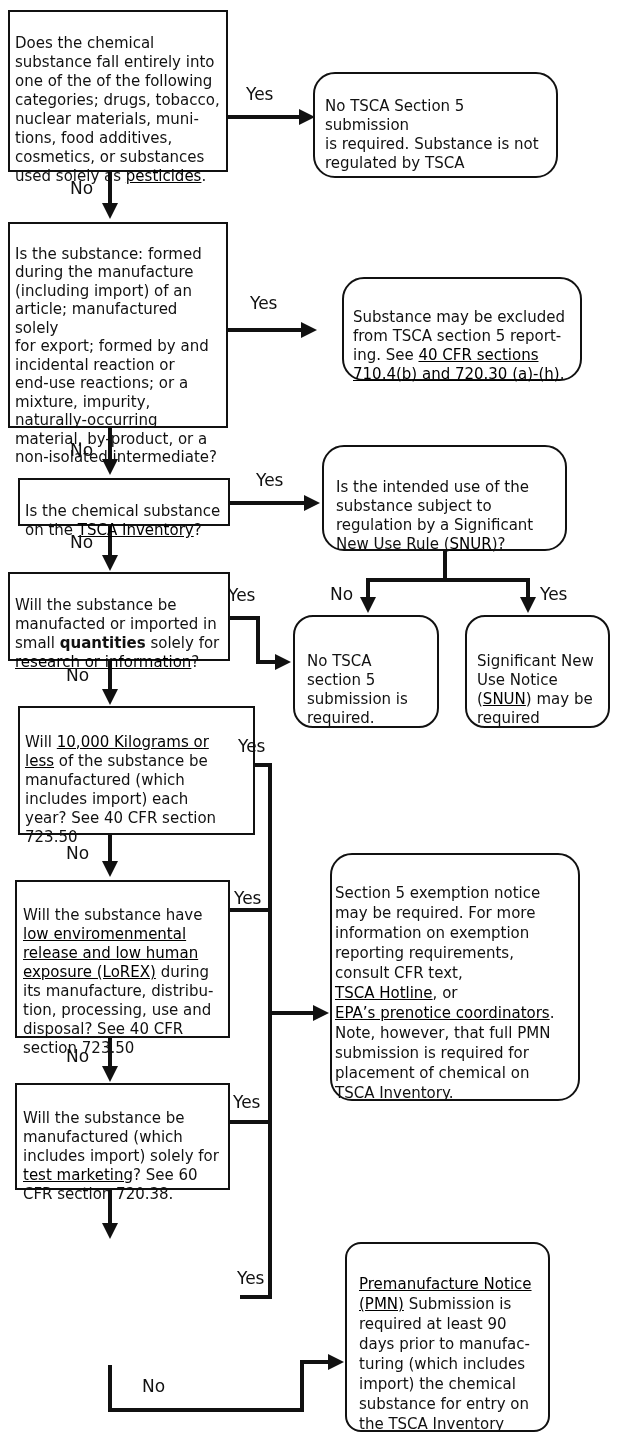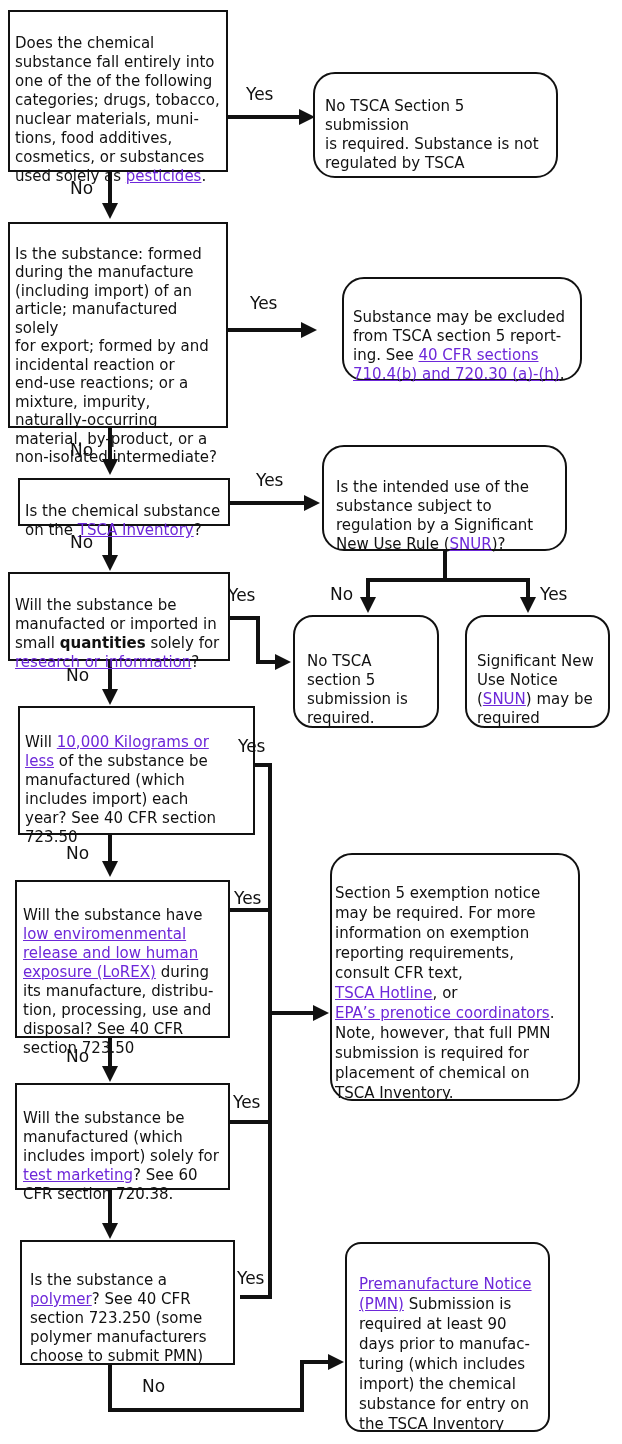--- a/index.html
+++ b/index.html
@@ -3,21 +3,21 @@
 <meta charset="utf-8">
 <style>
   html,body{margin:0;padding:0;background:#fff;}
   .stage{position:relative;width:622px;height:1444px;background:#fff;overflow:hidden;
          font-family:"DejaVu Sans","Liberation Sans",sans-serif;color:#111;}
   .wires{position:absolute;left:0;top:0;}
   .box,.rbox{position:absolute;box-sizing:border-box;background:#fff;border:2px solid #111;
          font-size:15px;line-height:19px;white-space:pre-line;}
   .rbox{border-radius:22px;}
   .lbl{position:absolute;font-size:17px;line-height:20px;color:#111;}
-  .lnk{color:#6d28d9;text-decoration:underline;cursor:pointer;}
+  .lnk{color:#000000;text-decoration:underline;cursor:pointer;}
   .b{font-weight:bold;}
 </style>
 </head>
 <body>
 
 <div class="stage">
 
   <svg class="wires" width="622" height="1444" viewBox="0 0 622 1444">
     <g stroke="#111" stroke-width="4" fill="none">
       <g>
@@ -153,27 +153,20 @@
   </div>
 
   <div class="box" style="left:15px;top:1083px;width:215px;height:107px;padding:5px 6px;">
     <span><span>Will the substance be
 manufactured (which
 includes import) solely for
 </span><a class="lnk">test marketing</a><span>? See 60
 CFR section 720.38.</span></span>
   </div>
 
-  <div class="box" style="left:20px;top:1240px;width:215px;height:125px;padding:10px 8px;">
-    <span><span>Is the substance a
-</span><a class="lnk">polymer</a><span>? See 40 CFR
-section 723.250 (some
-polymer manufacturers
-choose to submit PMN)</span></span>
-  </div>
 
   <div class="rbox" style="left:313px;top:72px;width:245px;height:106px;padding:4px 10px;">
     <span><span>No TSCA Section 5 submission
 is required. Substance is not
 regulated by TSCA</span></span>
   </div>
 
   <div class="rbox" style="left:318px;top:277px;width:240px;height:104px;padding:10px 9px;margin-left:24px;">
     <span><span>Substance may be excluded
 from TSCA section 5 report-

